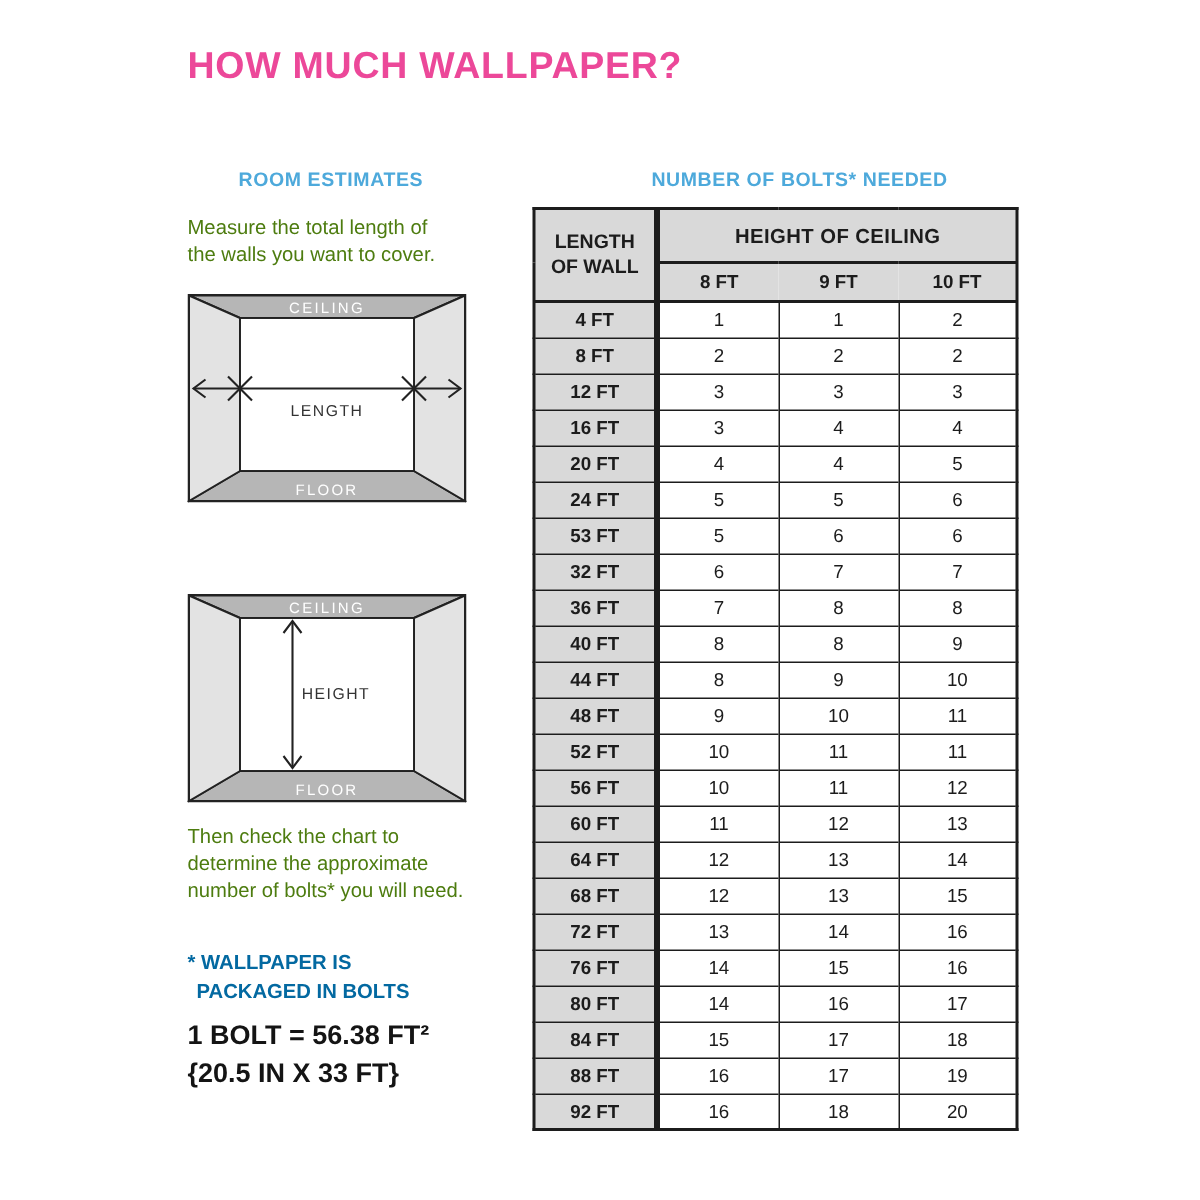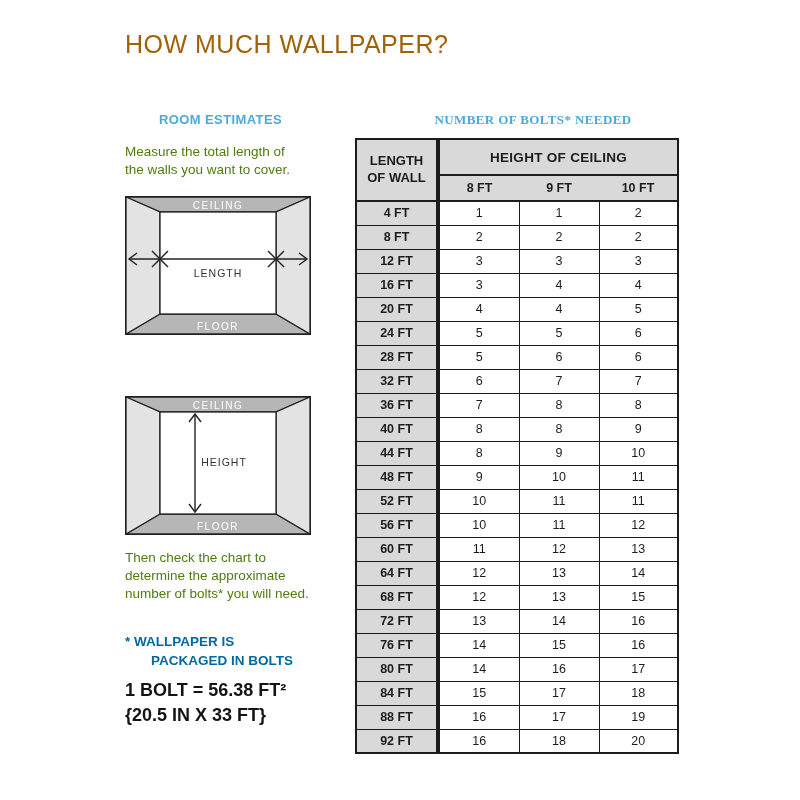--- a/index.html
+++ b/index.html
@@ -3,22 +3,22 @@
 <meta charset="utf-8">
 <style>
   * { margin: 0; padding: 0; box-sizing: border-box; }
   html, body { width: 800px; height: 800px; background: #ffffff; }
   body { font-family: "Liberation Sans", sans-serif; position: relative; overflow: hidden; }
 
   .page { position: absolute; inset: 0; }
 
   .main-title {
     position: absolute; left: 125px; top: 30px;
-    font-size: 25px; font-weight: normal; letter-spacing: 0.5px;
-    color: #a16207;
+    font-size: 25px; font-weight: bold; letter-spacing: 0.5px;
+    color: #ec4899;
   }
 
   .section-heading {
     font-size: 13px; font-weight: bold; letter-spacing: 0.4px;
     color: #4da9db;
     padding-left: 34px;
   }
   .left-heading { position: absolute; left: 125px; top: 112px; }
 
   .para {
@@ -32,32 +32,31 @@
 
   .diagram { position: absolute; left: 125px; width: 186px; height: 139px; }
   .diagram-1 { top: 196px; }
   .diagram-2 { top: 396px; }
 
   .footnote {
     position: absolute; left: 125px; top: 632px;
     font-size: 13.5px; font-weight: bold; color: #0369a1;
     line-height: 1.42;
   }
-  .footnote .indent { margin-left: 26px; }
+  .footnote .indent { margin-left: 6px; }
 
   .bolt-info {
     position: absolute; left: 125px; top: 678px;
     font-size: 18px; font-weight: bold; color: #141414;
     line-height: 1.38;
   }
 
   .table-heading {
     position: absolute; left: 355px; top: 112px; width: 322px;
     text-align: center;
-    font-family: Liberation Serif, serif;
   }
 
   table.bolts {
     position: absolute; left: 355px; top: 138px;
     width: 322px; table-layout: fixed;
     border-collapse: collapse;
     border: 2px solid #1c1c1c;
     font-size: 12.5px; color: #1c1c1c;
   }
   table.bolts col.c1 { width: 82px; }
@@ -206,21 +205,21 @@
           <td>4</td>
           <td>5</td>
         </tr>
         <tr>
           <th>24 FT</th>
           <td>5</td>
           <td>5</td>
           <td>6</td>
         </tr>
         <tr>
-          <th>28 FT</th>
+          <th>53 FT</th>
           <td>5</td>
           <td>6</td>
           <td>6</td>
         </tr>
         <tr>
           <th>32 FT</th>
           <td>6</td>
           <td>7</td>
           <td>7</td>
         </tr>

